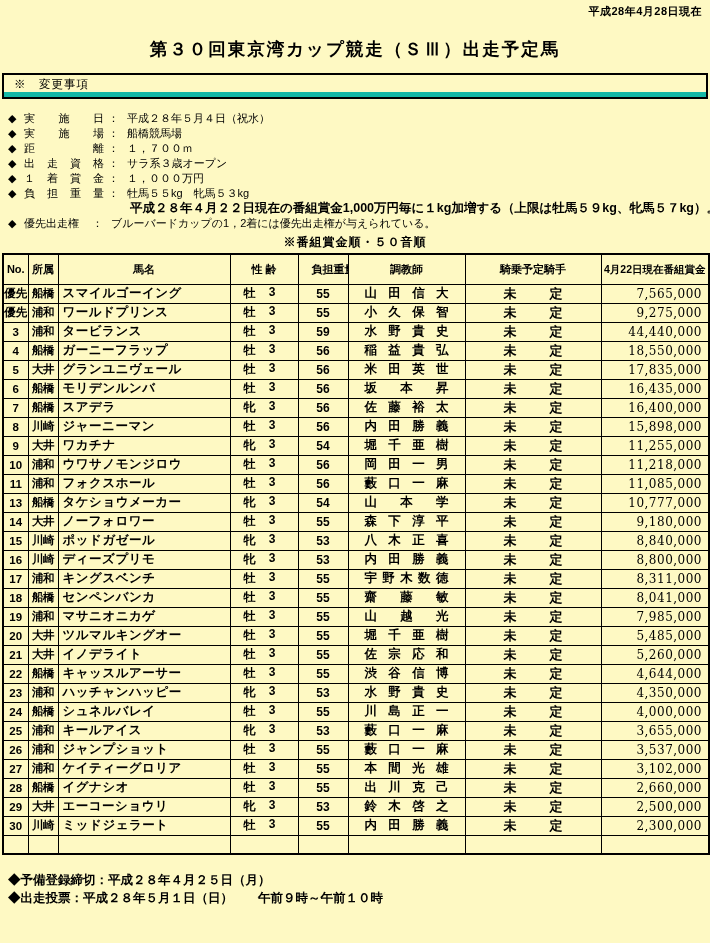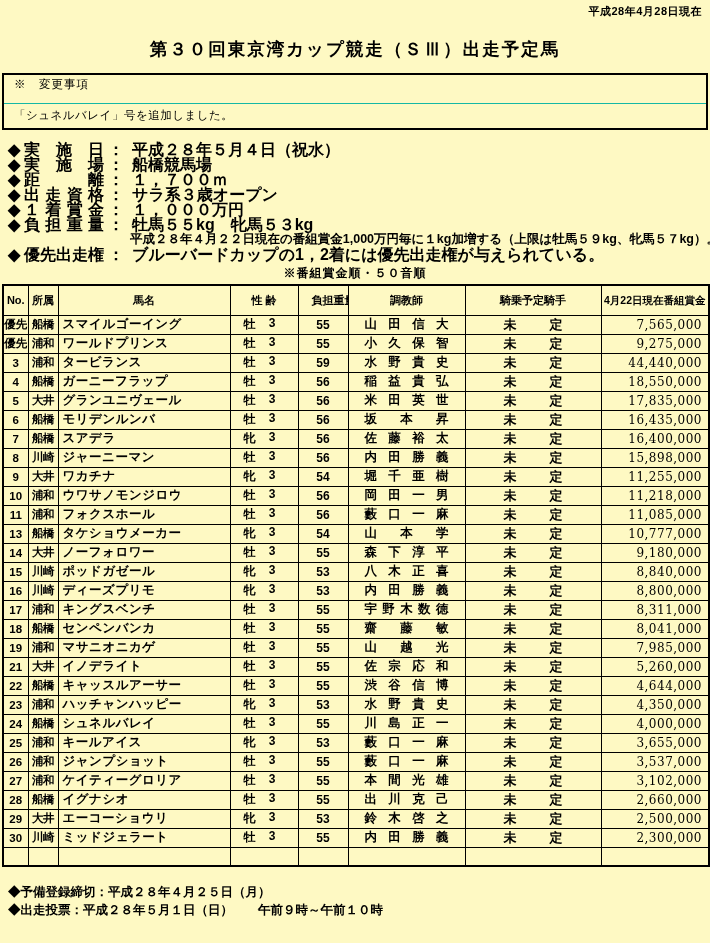--- a/index.html
+++ b/index.html
@@ -15,29 +15,29 @@
     font-size:11px; font-weight:bold; letter-spacing:0.5px;
   }
   .doc-title {
     padding-top:37px; text-align:center;
     font-size:17.5px; font-weight:bold; letter-spacing:2px;
   }
   .change-box {
     margin:12px 2px 0 2px; border:2px solid #000;
   }
   .change-box .cb-head {
-    font-size:11.5px; padding:2px 8px 11px 10px;
-    border-bottom:1px solid #14b8a6; letter-spacing:1px;
+    font-size:11.5px; padding:2px 8px 0 10px;
+    border-bottom:5px solid #14b8a6; letter-spacing:1px;
   }
   .change-box .cb-body {
     font-size:11.5px; padding:4px 8px 5px 10px; letter-spacing:0.5px;
   }
   .details { margin:12px 0 0 8px; }
   .detail-line {
-    font-size:16px; font-weight:bold; line-height:15px;
+    font-size:11px; font-weight:normal; line-height:15px;
     white-space:nowrap;
   }
   .bullet { display:inline-block; width:16px; }
   .dlabel {
     display:inline-block; width:80px;
     text-align:justify; text-align-last:justify;
   }
   .dlabel.nojust { width:auto; min-width:64px; text-align-last:left; }
   .colon { display:inline-block; margin:0 2px 0 4px; }
   .dvalue { display:inline-block; margin-left:6px; }
@@ -93,21 +93,20 @@
 <body>
 
 <div class="page">
 
   <div class="date-note">平成28年4月28日現在</div>
 
   <div class="doc-title">第３０回東京湾カップ競走（ＳⅢ）出走予定馬</div>
 
   <div class="change-box">
     <div class="cb-head">※　変更事項</div>
-    <div class="cb-body">「シュネルバレイ」号を追加しました。</div>
   </div>
 
   <div class="details">
     <div class="detail-line">
       <span class="bullet">◆</span><span class="dlabel">実 施 日</span><span class="colon">：</span><span class="dvalue">平成２８年５月４日（祝水）</span>
     </div>
     <div class="detail-line">
       <span class="bullet">◆</span><span class="dlabel">実 施 場</span><span class="colon">：</span><span class="dvalue">船橋競馬場</span>
     </div>
     <div class="detail-line">
@@ -382,20 +381,33 @@
           <td class="c-sexage">
             <span class="sx">牡</span>
             <span class="ag">3</span>
           </td>
           <td class="c-weight">55</td>
           <td class="c-trainer">山 越 光</td>
           <td class="c-jockey">未 定</td>
           <td class="c-prize">7,985,000</td>
         </tr>
         <tr>
+          <td class="c-no">20</td>
+          <td class="c-track">大井</td>
+          <td class="c-name">ツルマルキングオー</td>
+          <td class="c-sexage">
+            <span class="sx">牡</span>
+            <span class="ag">3</span>
+          </td>
+          <td class="c-weight">55</td>
+          <td class="c-trainer">堀 千 亜 樹</td>
+          <td class="c-jockey">未 定</td>
+          <td class="c-prize">5,485,000</td>
+        </tr>
+        <tr>
           <td class="c-no">21</td>
           <td class="c-track">大井</td>
           <td class="c-name">イノデライト</td>
           <td class="c-sexage">
             <span class="sx">牡</span>
             <span class="ag">3</span>
           </td>
           <td class="c-weight">55</td>
           <td class="c-trainer">佐 宗 応 和</td>
           <td class="c-jockey">未 定</td>

